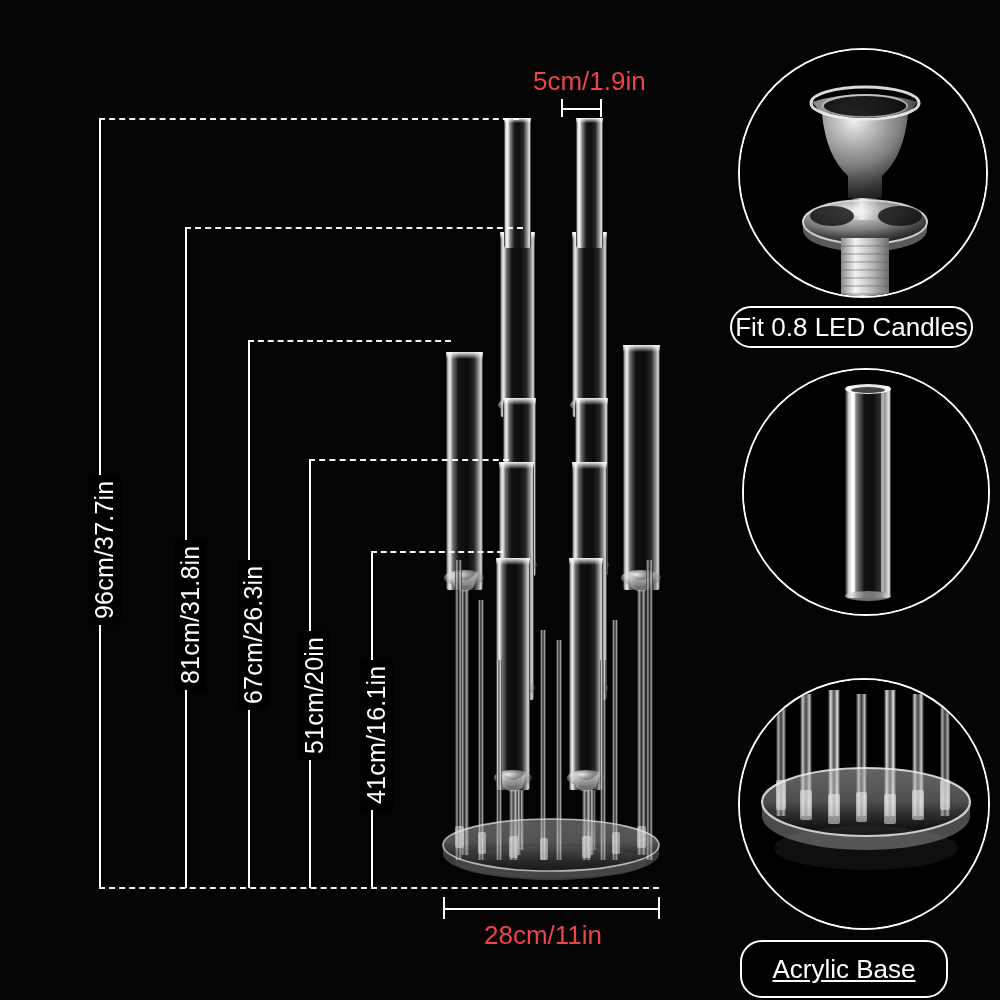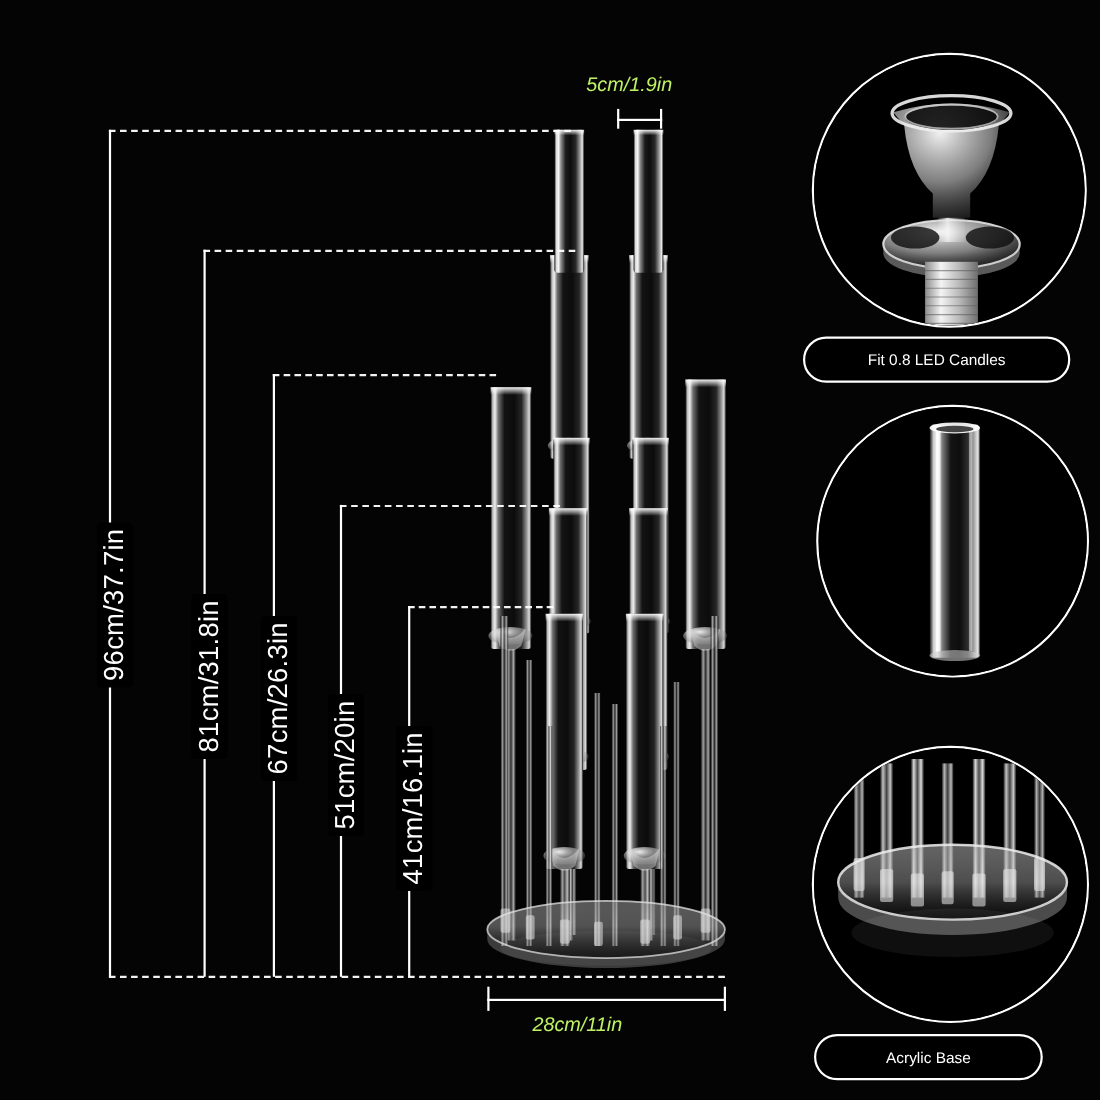--- a/index.html
+++ b/index.html
@@ -43,43 +43,42 @@
     color:#fff;
     font-size:25px;
     letter-spacing:.2px;
     padding:4px 6px;
     border-radius:4px;
     line-height:1;
   }
   .hlabel {
     position:absolute;
     white-space:nowrap;
-    color:#bef264;
-    font-size:18px;
+    color:#ef4444;
+    font-size:26px;
     line-height:1;
-    font-style:italic;
   }
 
   
   .panel { position:absolute; }
   .circle {
     position:absolute;
     border:2px solid #fff;
     border-radius:50%;
     overflow:hidden;
     background:#000;
   }
   .badge {
     position:absolute;
     border:2px solid #fff;
     border-radius:22px;
     background:#000;
     color:#fff;
     display:flex; align-items:center; justify-content:center;
-    font-size:14px;
+    font-size:26px;
     white-space:nowrap;
     padding:0 10px;
   }
 </style>
 </head>
 <body>
 
 <div id="stage">
 
   <svg id="product" width="1000" height="1000" viewBox="0 0 1000 1000" style="position:absolute;left:0;top:0;">
@@ -409,18 +408,18 @@
           <rect x="200" y="100" width="10" height="30" rx="2"></rect>
         </g>
 
         <ellipse cx="126" cy="122" rx="104" ry="34" fill="url(#discG)"></ellipse>
         <ellipse cx="126" cy="122" rx="104" ry="34" fill="none" stroke="#efefef" stroke-width="2.2" opacity=".85"></ellipse>
         <path d="M22 122 a104 34 0 0 0 208 0 l0 14 a104 34 0 0 1 -208 0 z" fill="#c4c4c4" opacity=".38"></path>
 
         <ellipse cx="126" cy="168" rx="92" ry="22" fill="#ffffff" opacity=".06"></ellipse>
       </svg>
     </div>
-    <div class="badge" style="left:50px; top:262px; width:208px; height:42px;">
+    <div class="badge" style="left:50px; top:262px; width:208px; height:58px;text-decoration:underline;">
       <span>Acrylic Base</span>
     </div>
   </div>
 
 </div>
 
 </body></html>

